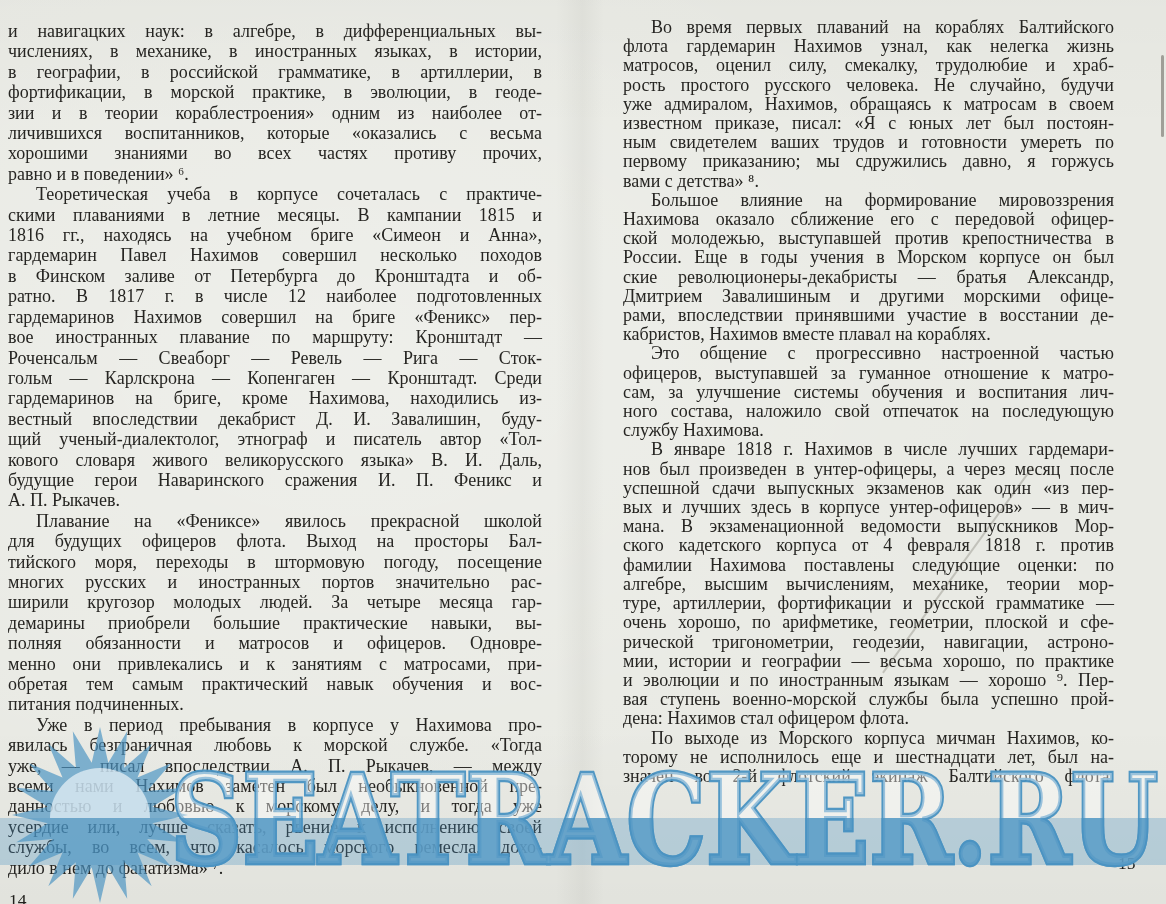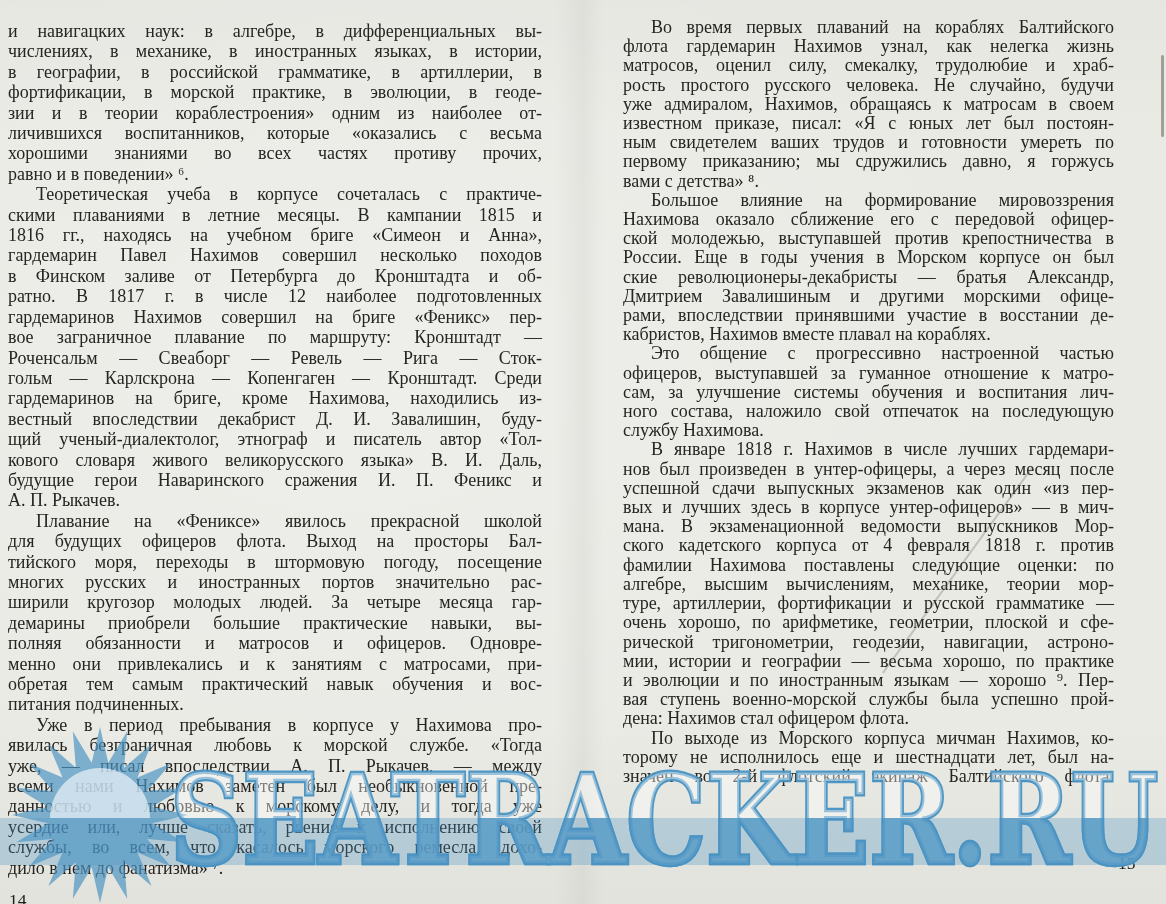--- a/index.html
+++ b/index.html
@@ -57,21 +57,21 @@
     <div class="line">личившихся воспитанников, которые «оказались с весьма</div>
     <div class="line">хорошими знаниями во всех частях противу прочих,</div>
     <div class="line endp">равно и в поведении» ⁶.</div>
     <div class="line ind">Теоретическая учеба в корпусе сочеталась с практиче-</div>
     <div class="line">скими плаваниями в летние месяцы. В кампании 1815 и</div>
     <div class="line">1816 гг., находясь на учебном бриге «Симеон и Анна»,</div>
     <div class="line">гардемарин Павел Нахимов совершил несколько походов</div>
     <div class="line">в Финском заливе от Петербурга до Кронштадта и об-</div>
     <div class="line">ратно. В 1817 г. в числе 12 наиболее подготовленных</div>
     <div class="line">гардемаринов Нахимов совершил на бриге «Феникс» пер-</div>
-    <div class="line">вое заграничное плавание по маршруту: Кронштадт —</div>
+    <div class="line">вое иностранных плавание по маршруту: Кронштадт —</div>
     <div class="line">Роченсальм — Свеаборг — Ревель — Рига — Сток-</div>
     <div class="line">гольм — Карлскрона — Копенгаген — Кронштадт. Среди</div>
     <div class="line">гардемаринов на бриге, кроме Нахимова, находились из-</div>
     <div class="line">вестный впоследствии декабрист Д. И. Завалишин, буду-</div>
     <div class="line">щий ученый-диалектолог, этнограф и писатель автор «Тол-</div>
     <div class="line">кового словаря живого великорусского языка» В. И. Даль,</div>
     <div class="line">будущие герои Наваринского сражения И. П. Феникс и</div>
     <div class="line endp">А. П. Рыкачев.</div>
     <div class="line ind">Плавание на «Фениксе» явилось прекрасной школой</div>
     <div class="line">для будущих офицеров флота. Выход на просторы Бал-</div>

